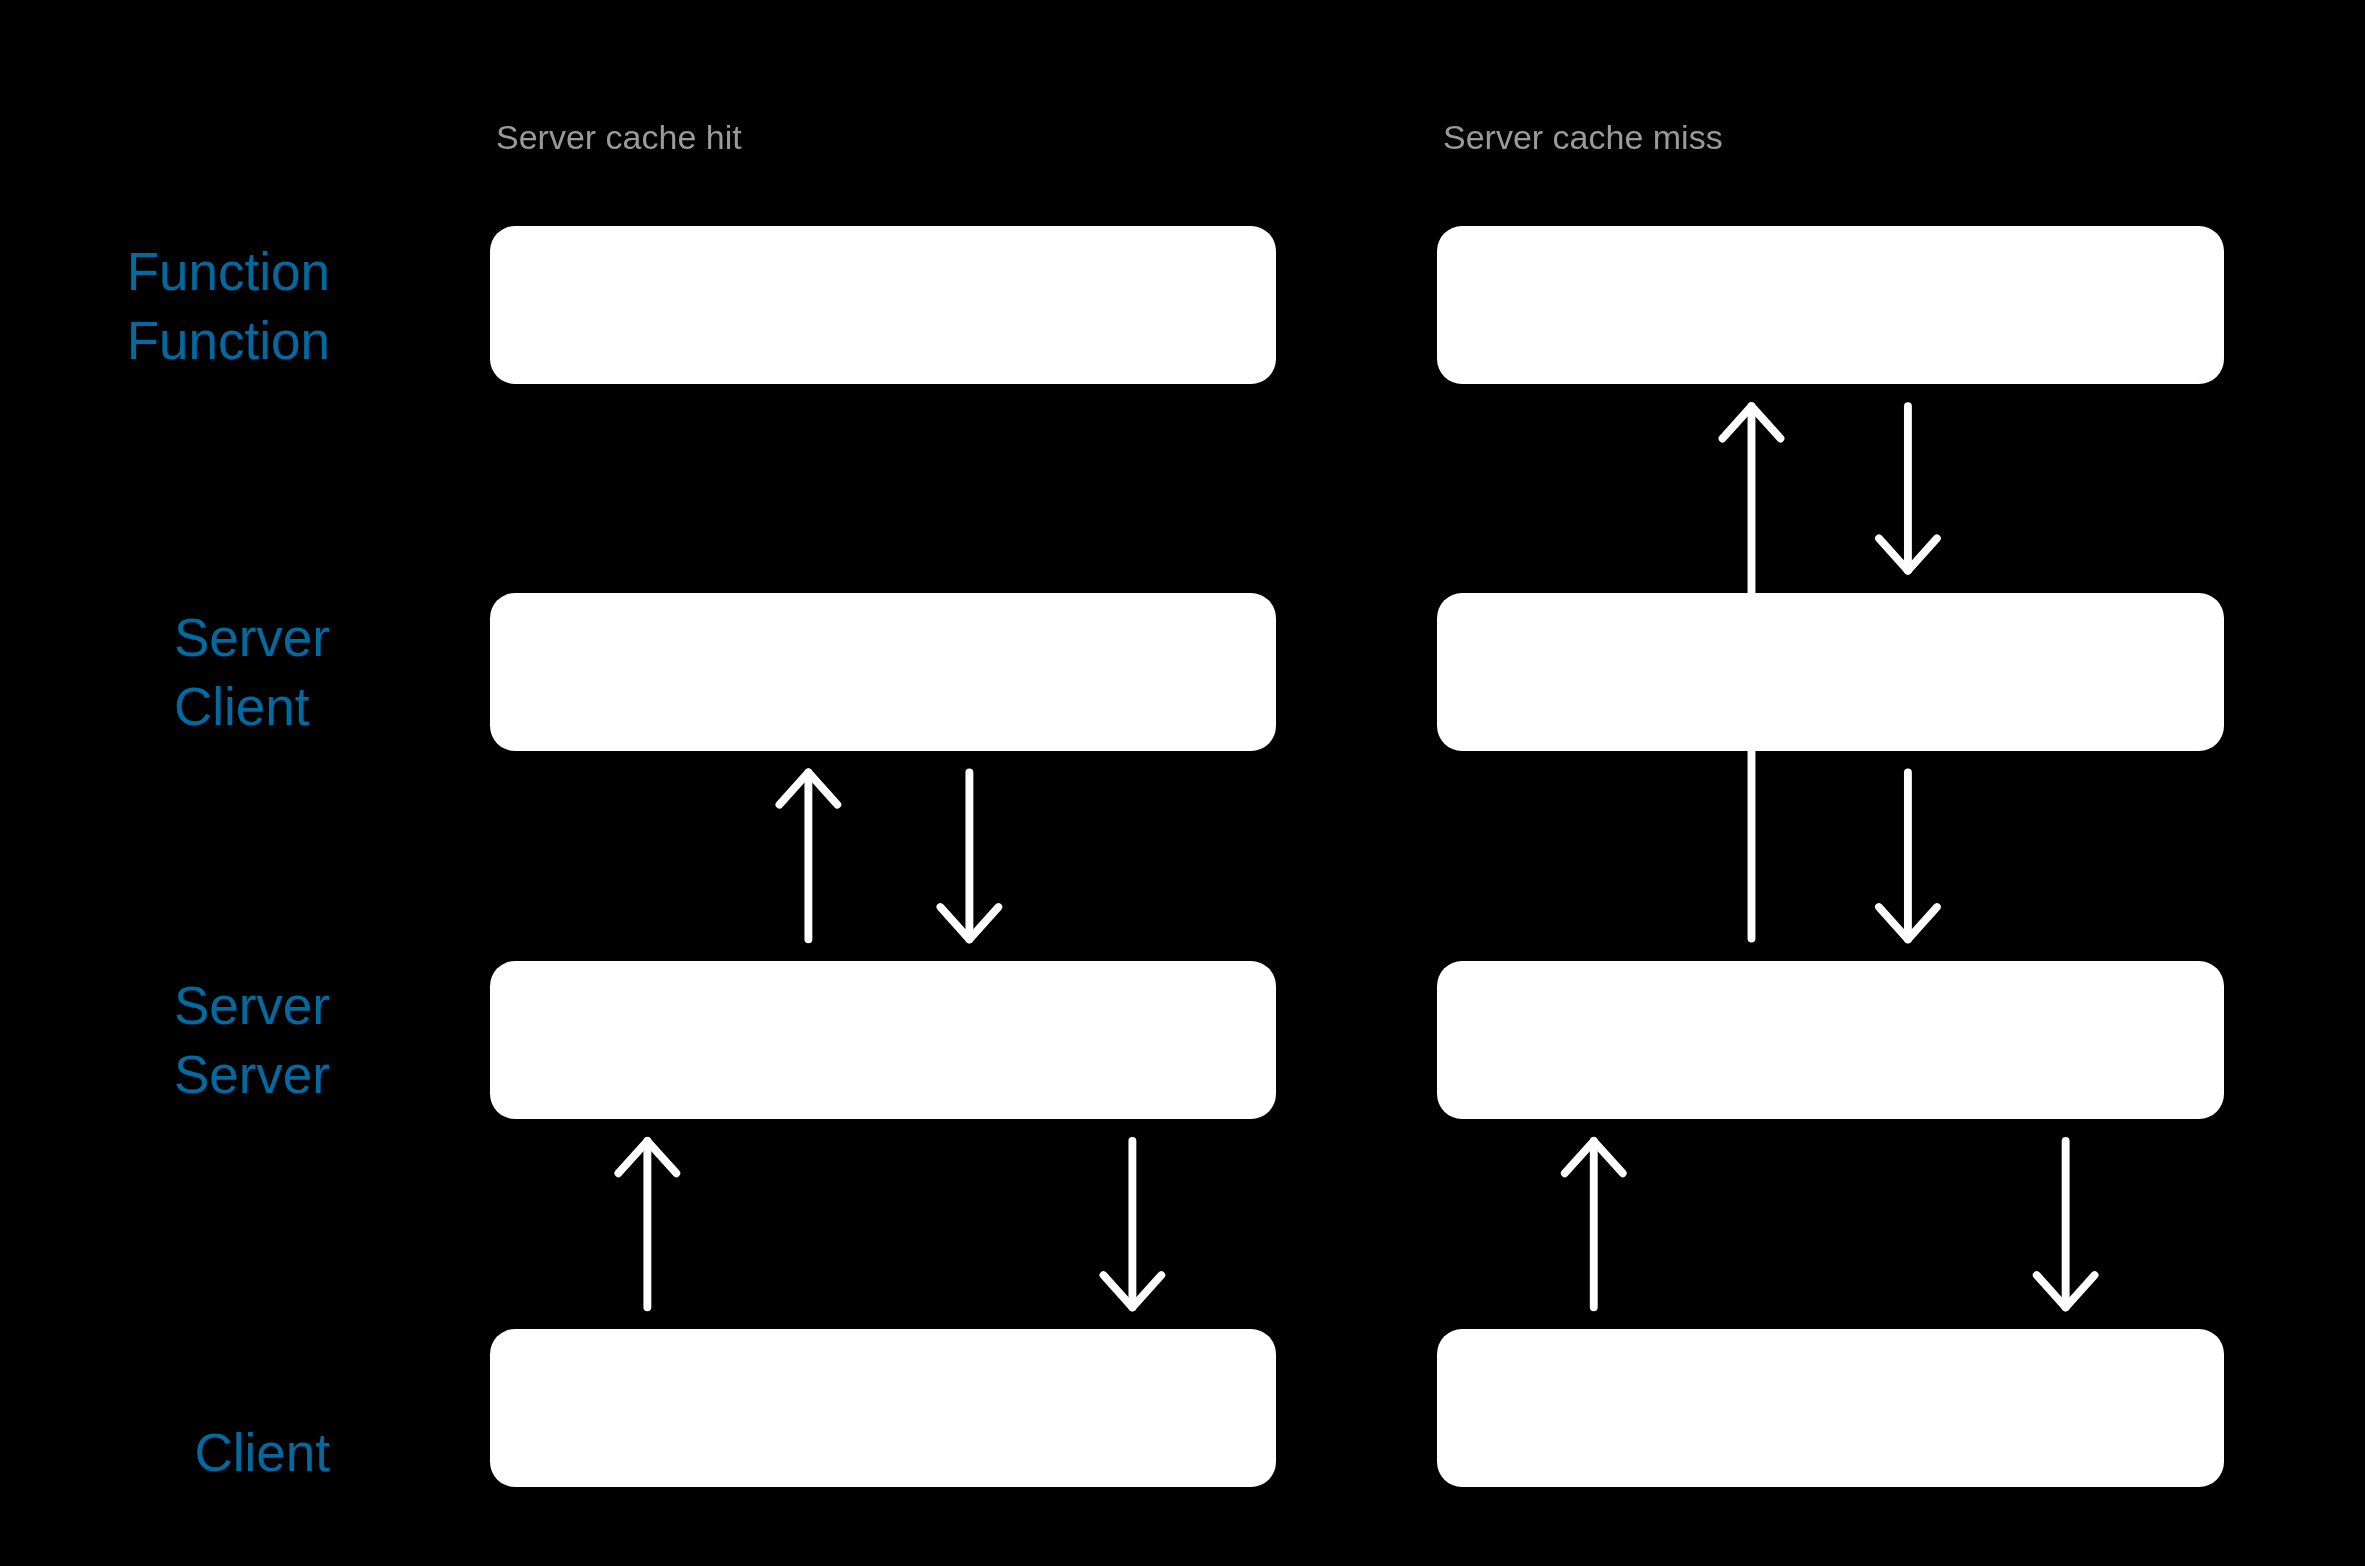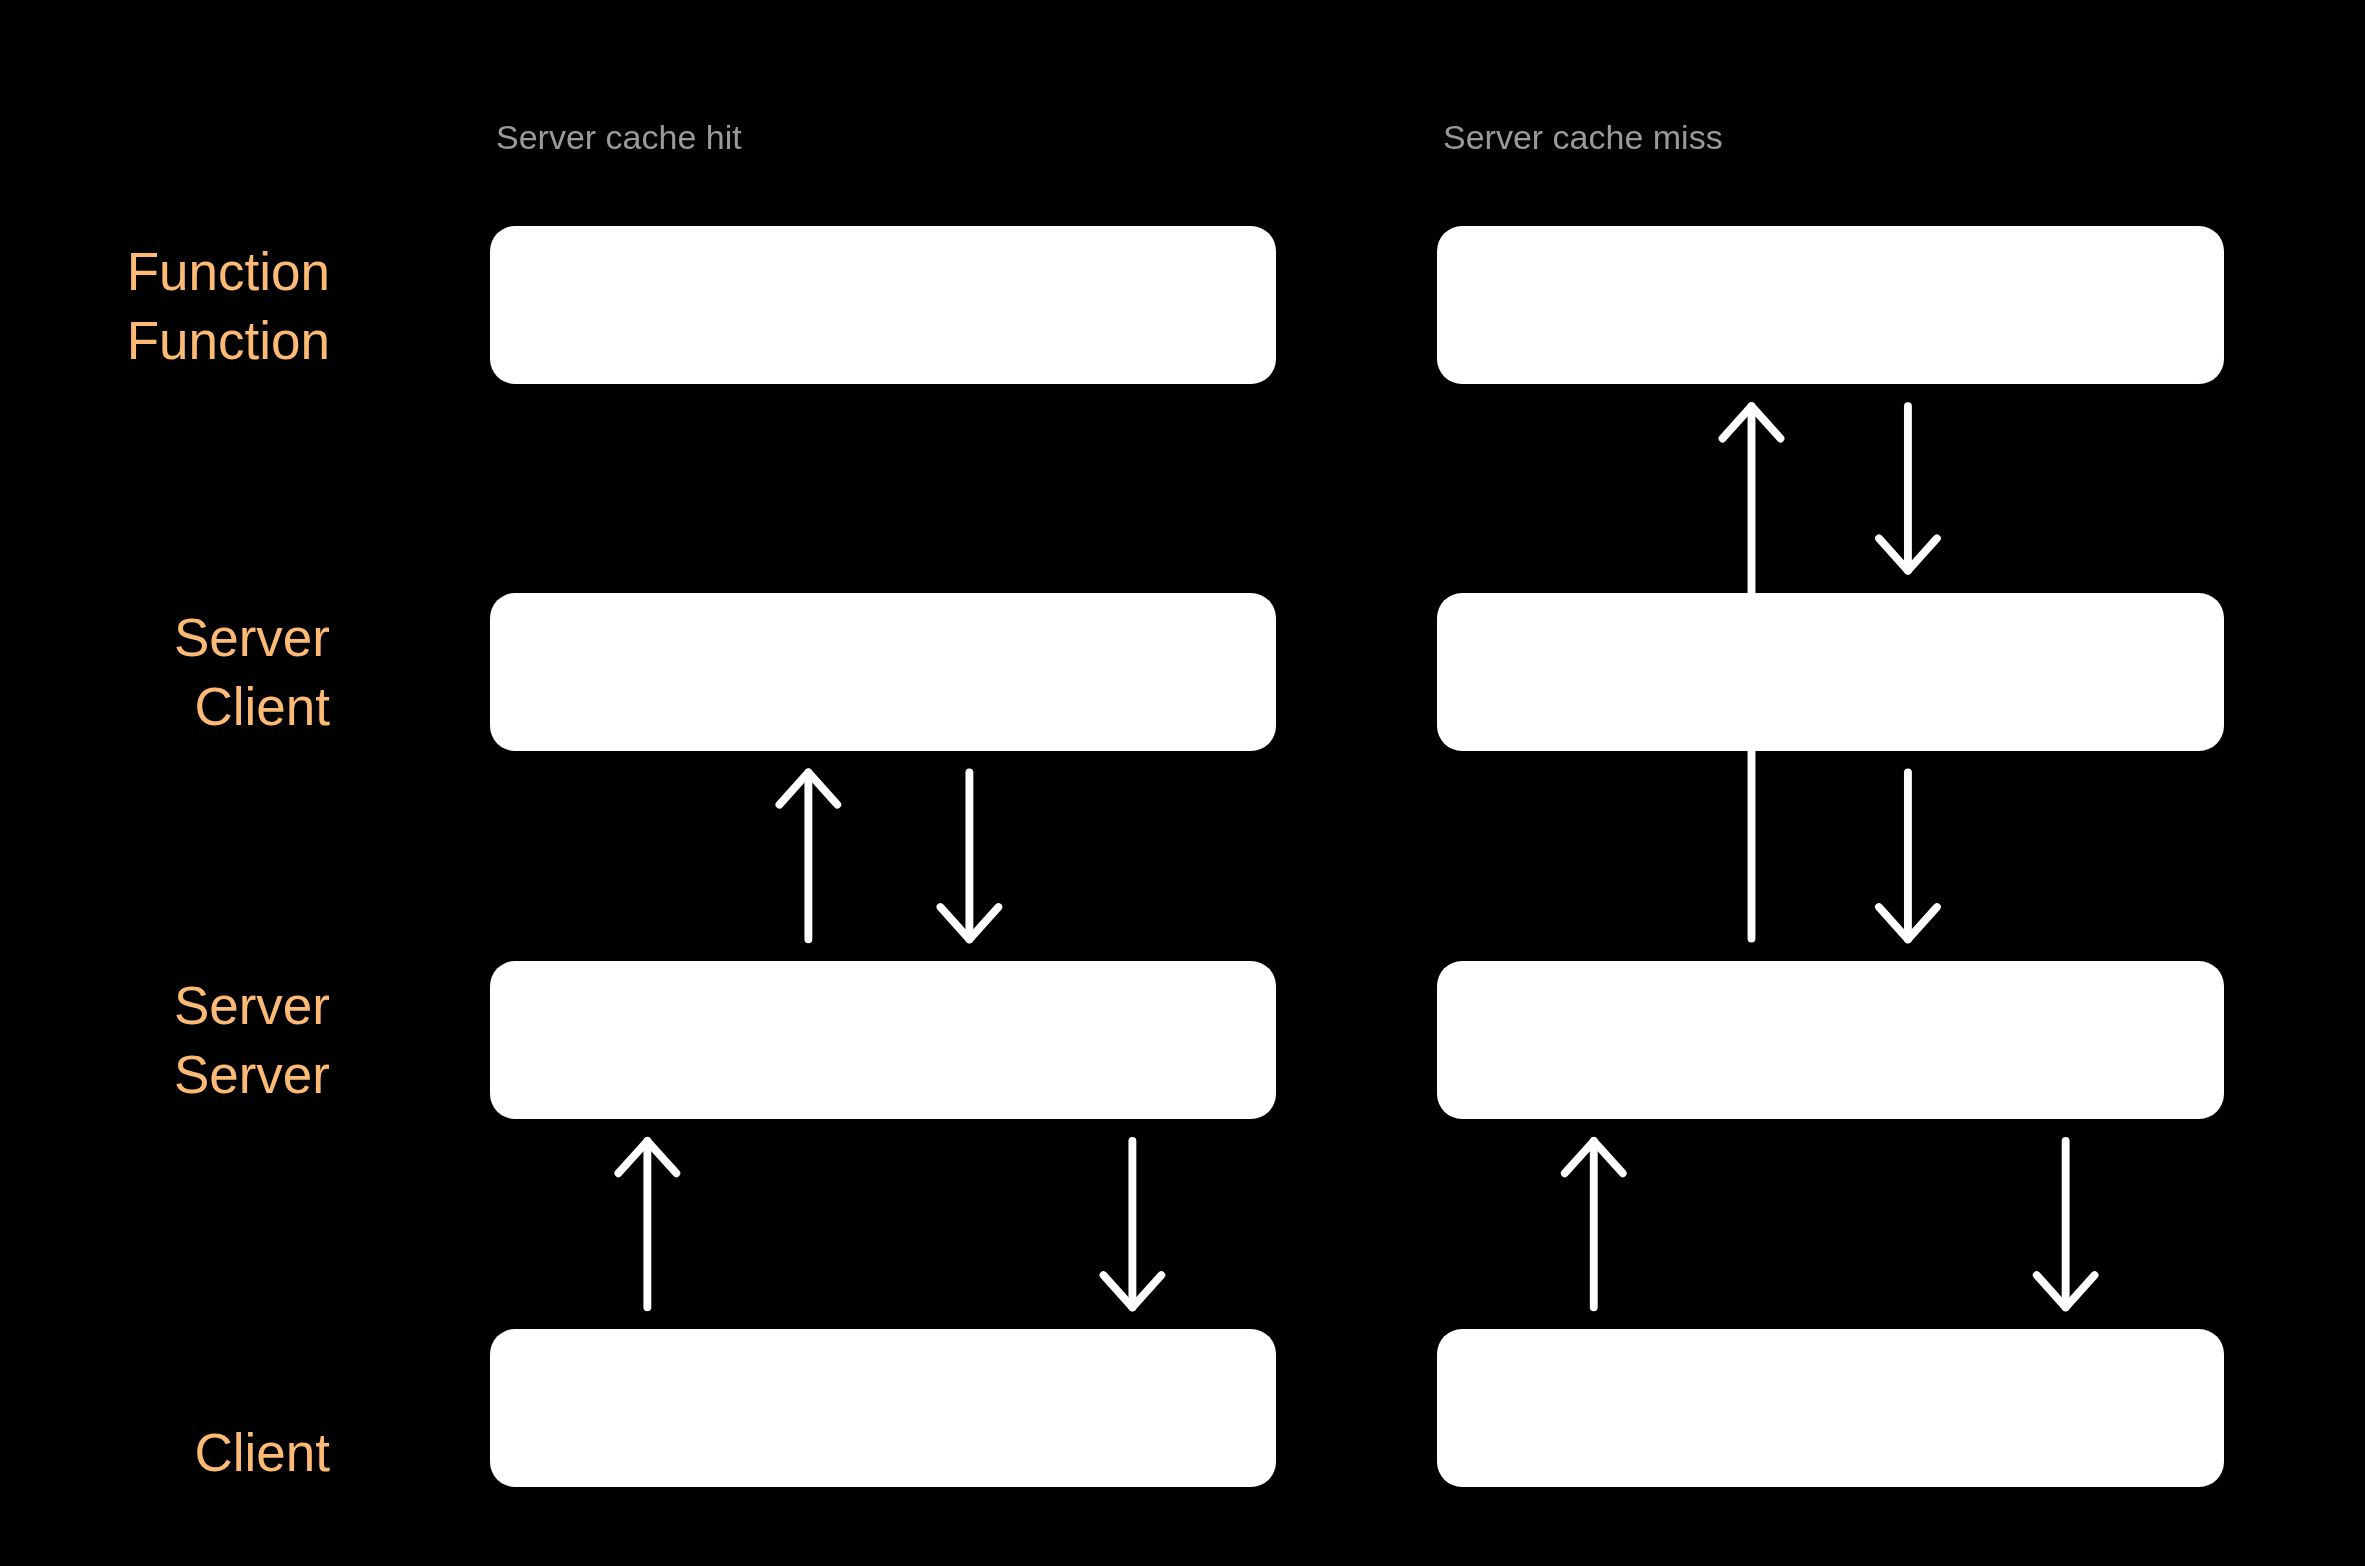--- a/index.html
+++ b/index.html
@@ -54,24 +54,23 @@
     white-space: nowrap;
     z-index: 3;
     margin-top: 24px;
   }
   .header-hit  { left: 496px; }
   .header-miss { left: 1443px; }
   .row-label {
     position: absolute;
     right: 2036px;
     transform: translateY(-50%);
-    text-align: right;
     font-size: 53px;
     line-height: 69px;
-    color: #fdba74;
+    color: #0369a1;
     white-space: nowrap;
     z-index: 3;
   }
   .row-label span { display: block; }
   .label-1 { top: 306px; }
   .label-2 { top: 672px; }
   .label-3 { top: 1040px; }
   .label-4 { top: 1452px; }
 </style>
 </head>

